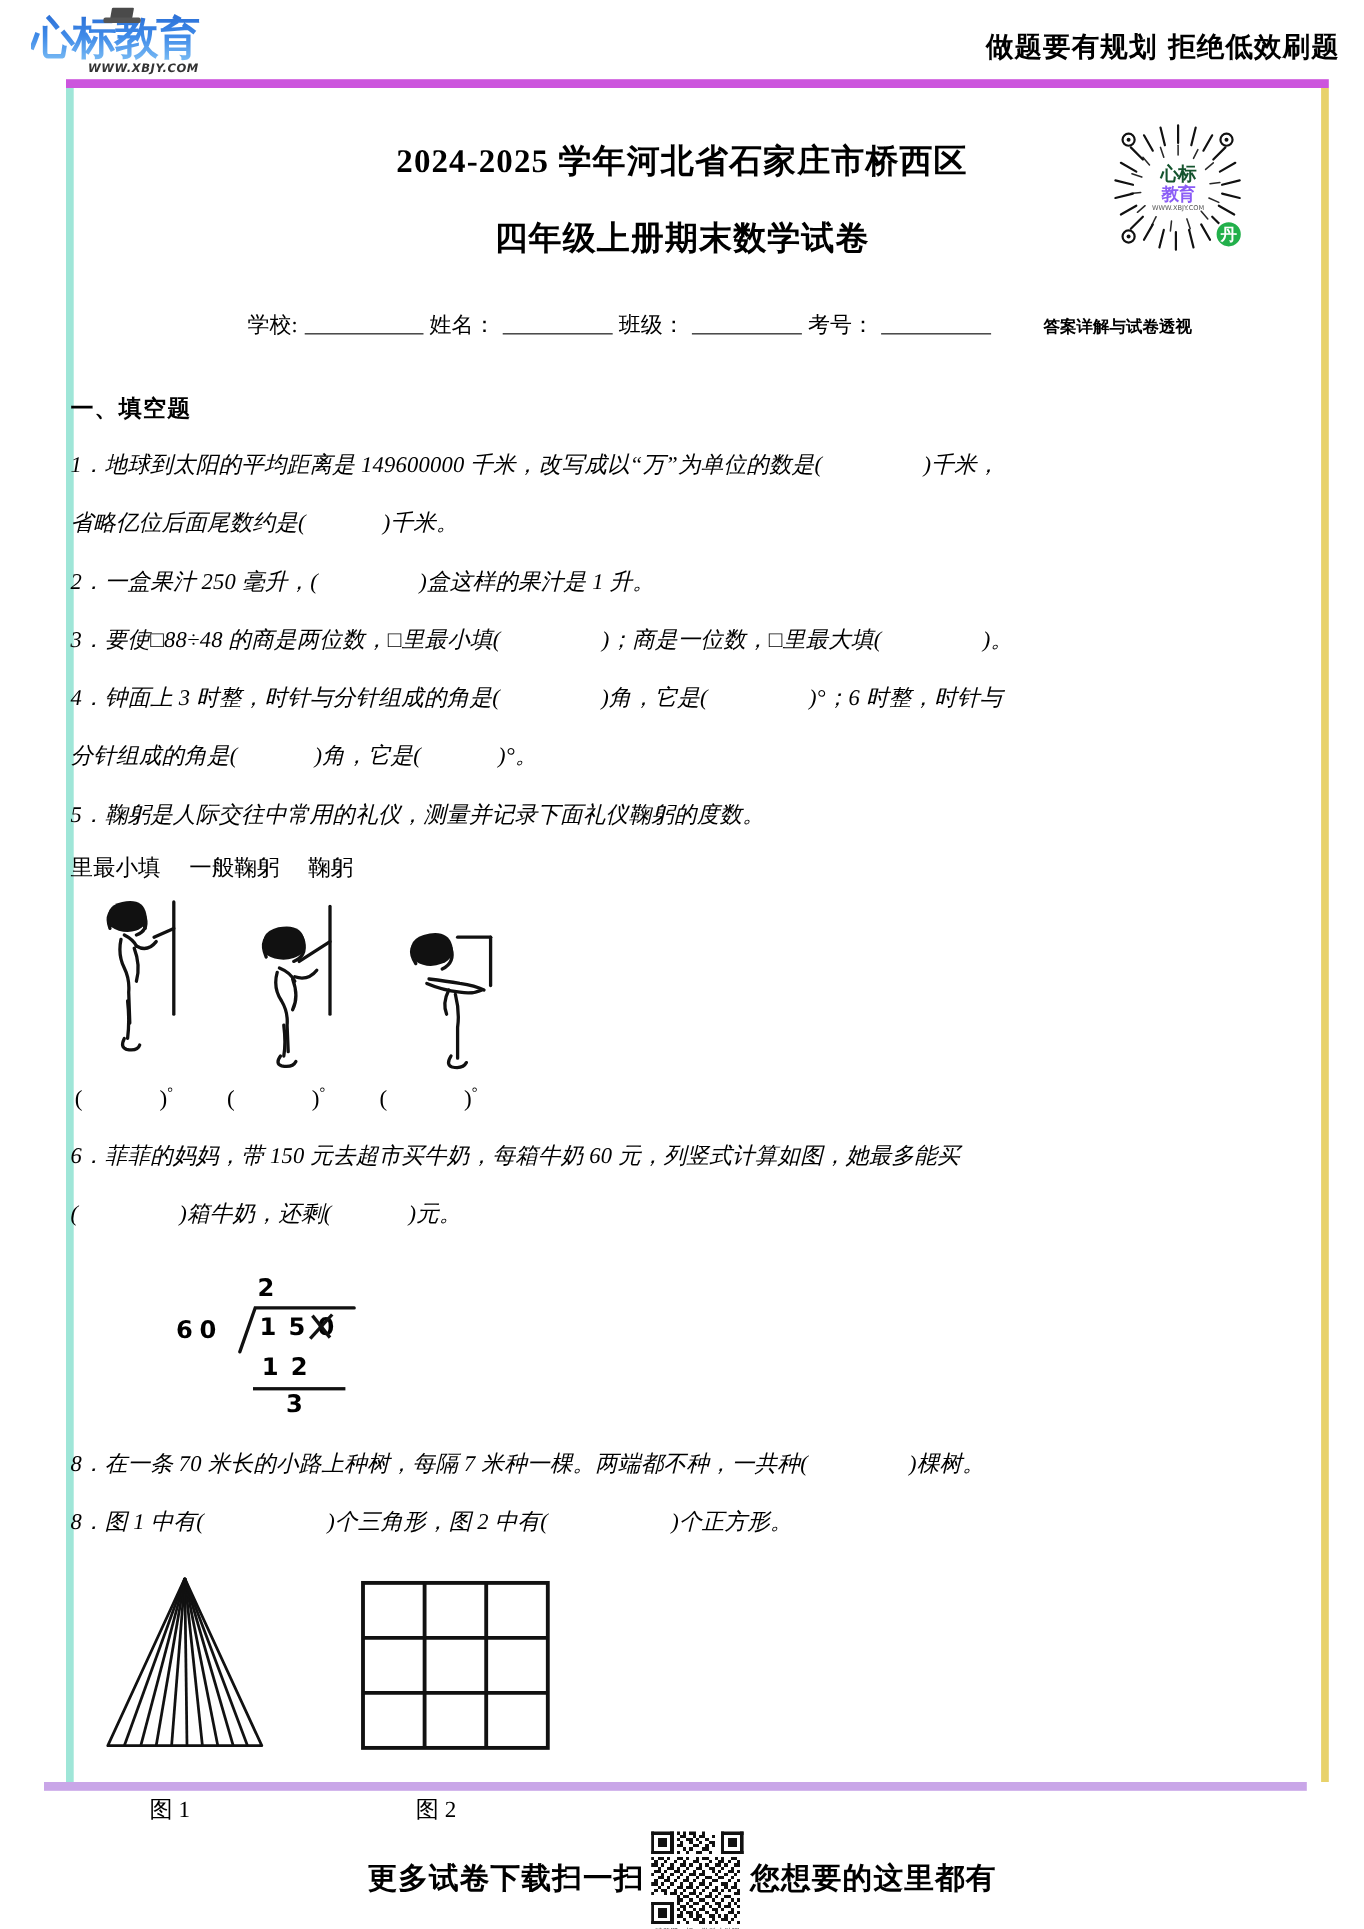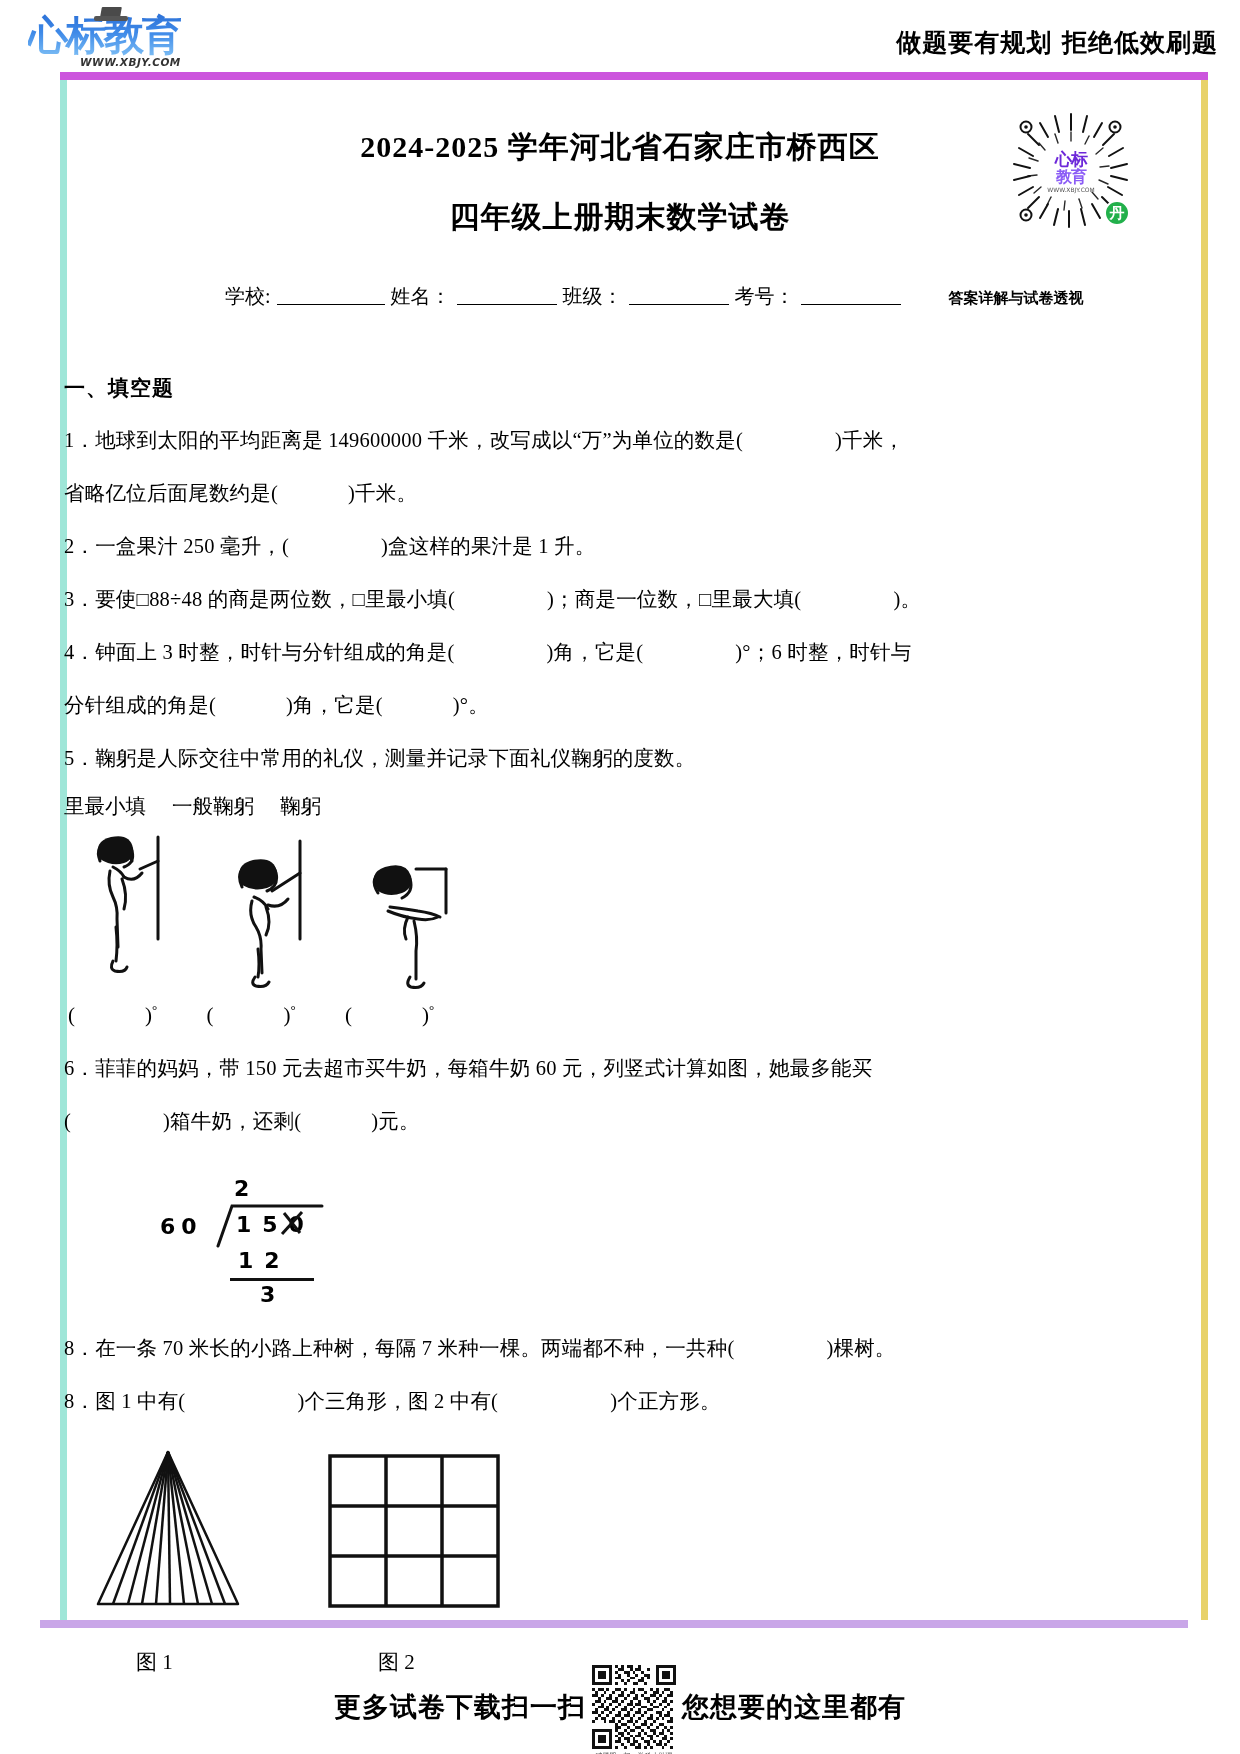--- a/index.html
+++ b/index.html
@@ -99,21 +99,21 @@
     position:absolute; right:68px; top:20px;
     width:122px; height:122px;
   }
   .stamp svg { display:block; }
   .stamp-inner {
     position:absolute; left:0; top:0; width:122px; height:122px;
     display:flex; flex-direction:column; align-items:center; justify-content:center;
   }
   .stamp-l1 {
     font-family:"DejaVu Sans","Liberation Sans",sans-serif;
-    font-size:17px; font-weight:bold; color:#6d28d9; letter-spacing:-1px;
+    font-size:17px; font-weight:bold; color:#14532d; letter-spacing:-1px;
     line-height:18px;
   }
   .stamp-l2 {
     font-family:"DejaVu Sans","Liberation Sans",sans-serif;
     font-size:16px; font-weight:bold; color:#8b5cf6; letter-spacing:-1px;
     line-height:17px;
   }
   .stamp-l3 {
     font-family:"DejaVu Sans","Liberation Sans",sans-serif;
     font-size:6px; color:#555; letter-spacing:0px; margin-top:1px;
@@ -140,33 +140,34 @@
     display:inline-block; width:108px;
     border-bottom:1.5px solid #000; height:21px; margin:0 6px -2px 2px;
   }
   .infoline .ul.small { width:100px; }
   .answer-link {
     font-family:"DejaVu Sans","Liberation Sans",sans-serif;
     font-size:15px; font-weight:bold; margin-left:42px;
   }
 
   .section-head {
-    margin-top:62px;
+    margin-top:46px;
     margin-left:24px;
     font-size:21px;
     font-weight:bold;
     letter-spacing:1px;
   }
 
   .q {
     margin-top:16px;
     margin-left:24px;
     font-size:20.5px;
     line-height:45px;
     letter-spacing:0.2px;
+    font-style:italic;
   }
   .q.tight { margin-top:8px; }
   .blank { display:inline-block; width:92px; }
   .blank.s { width:70px; }
   .blank.l { width:112px; }
 
   .labels5 {
     margin-top:6px; margin-left:24px; font-size:20.5px; line-height:38px;
   }
   .labels5 span { margin-right:26px; }

